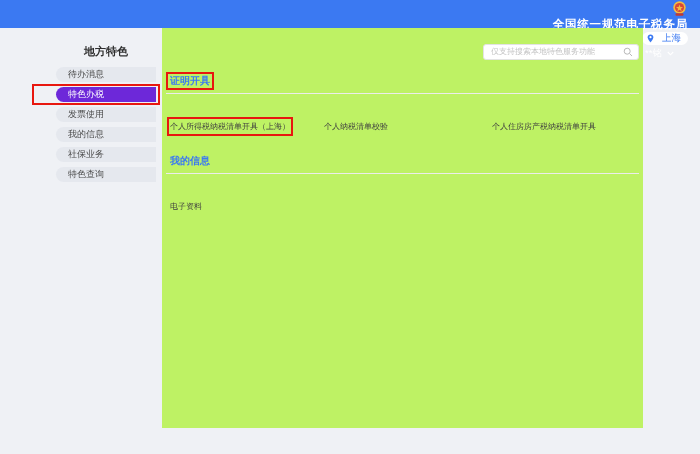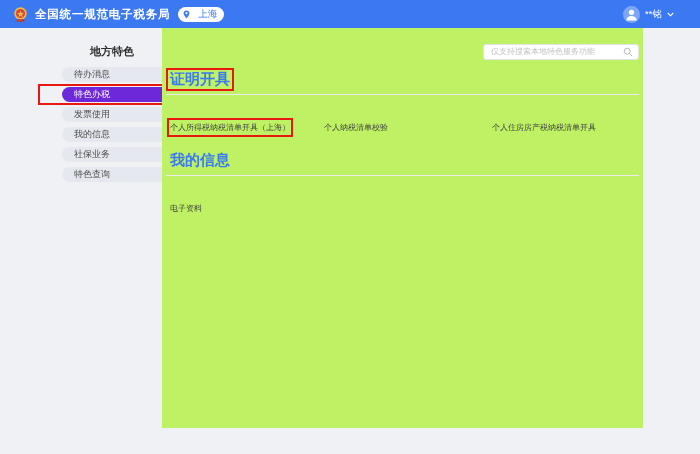--- a/index.html
+++ b/index.html
@@ -7,38 +7,38 @@
   body {
     position:relative; overflow:hidden;
     background:#eff1f5;
     font-family:"Liberation Sans","DejaVu Sans",sans-serif;
     -webkit-font-smoothing:antialiased;
   }
 
   
   .header {
     position:absolute; top:0; left:0; width:700px; height:28px;
-    background:#3b79f2; display:flex; align-items:center; padding:0 12px;
+    background:#3b79f2; display:flex; align-items:flex-end; padding:0 12px;flex-direction:column;
   }
   .emblem { width:17px; height:17px; flex:0 0 auto; display:flex; align-items:center; justify-content:center; }
   .app-title { color:#fff; font-size:11.5px; font-weight:bold; letter-spacing:0.8px; margin-left:6px; white-space:nowrap; }
   .region-badge {
     margin-left:8px; height:15px; background:#fff; border-radius:8px;
     display:flex; align-items:center; gap:8px; padding:0 7px 0 5px;
     color:#3b79f2; font-size:9.5px; cursor:pointer; white-space:nowrap;
   }
   .header-right { margin-left:auto; display:flex; align-items:center; gap:5px; margin-right:14px; cursor:pointer; }
   .avatar {
     width:17px; height:17px; border-radius:50%; background:#7ea6f8;
     display:flex; align-items:center; justify-content:center; overflow:hidden;
   }
   .user-name { color:#fff; font-size:9.5px; white-space:nowrap; }
 
   
-  .sidebar { position:absolute; left:62px; top:28px; width:100px; }
+  .sidebar { position:absolute; left:56px; top:28px; width:100px; }
   .sidebar-title { margin-top:16px; margin-bottom:8px; text-align:center; font-size:11px; font-weight:bold; color:#2e2e2e; }
   .side-pill {
     position:relative; height:15px; margin-bottom:5px; border-radius:8px 0 0 8px;
     background:#e5e8ee; color:#4a4a4a; font-size:9px;
     display:flex; align-items:center; padding-left:12px; cursor:pointer; white-space:nowrap;
   }
   .side-pill.selected { background:#6d28d9; color:#fff; }
   .side-pill.annotated::after {
     content:""; position:absolute; left:-24px; right:-4px; top:-3px; bottom:-3px;
     border:2px solid #e8170f; pointer-events:none;
@@ -53,21 +53,21 @@
     font-family:"Liberation Sans","DejaVu Sans",sans-serif;
   }
   .search-input::placeholder { color:#c3c3c3; }
   .search-icon { position:absolute; right:6px; top:3px; cursor:pointer; }
 
   .sections { padding:42px 4px 0 4px; }
   .section-head { border-bottom:1px solid #ececec; padding-bottom:5px; padding-left:0; }
   .section-head.second { margin-top:16px; }
   .section-title {
     position:relative; display:inline-block; margin-left:4px;
-    color:#3b79f2; font-size:15px; font-weight:bold;
+    color:#3b79f2; font-size:10px; font-weight:bold;
   }
   .section-title.annotated::after {
     content:""; position:absolute; inset:-2px -4px;
     border:2px solid #e8170f; pointer-events:none;
   }
   .links-grid {
     display:grid; grid-template-columns:154px 168px 1fr; grid-auto-rows:20px;
     align-items:center; margin-top:20px; padding-left:4px;
   }
   .link {

